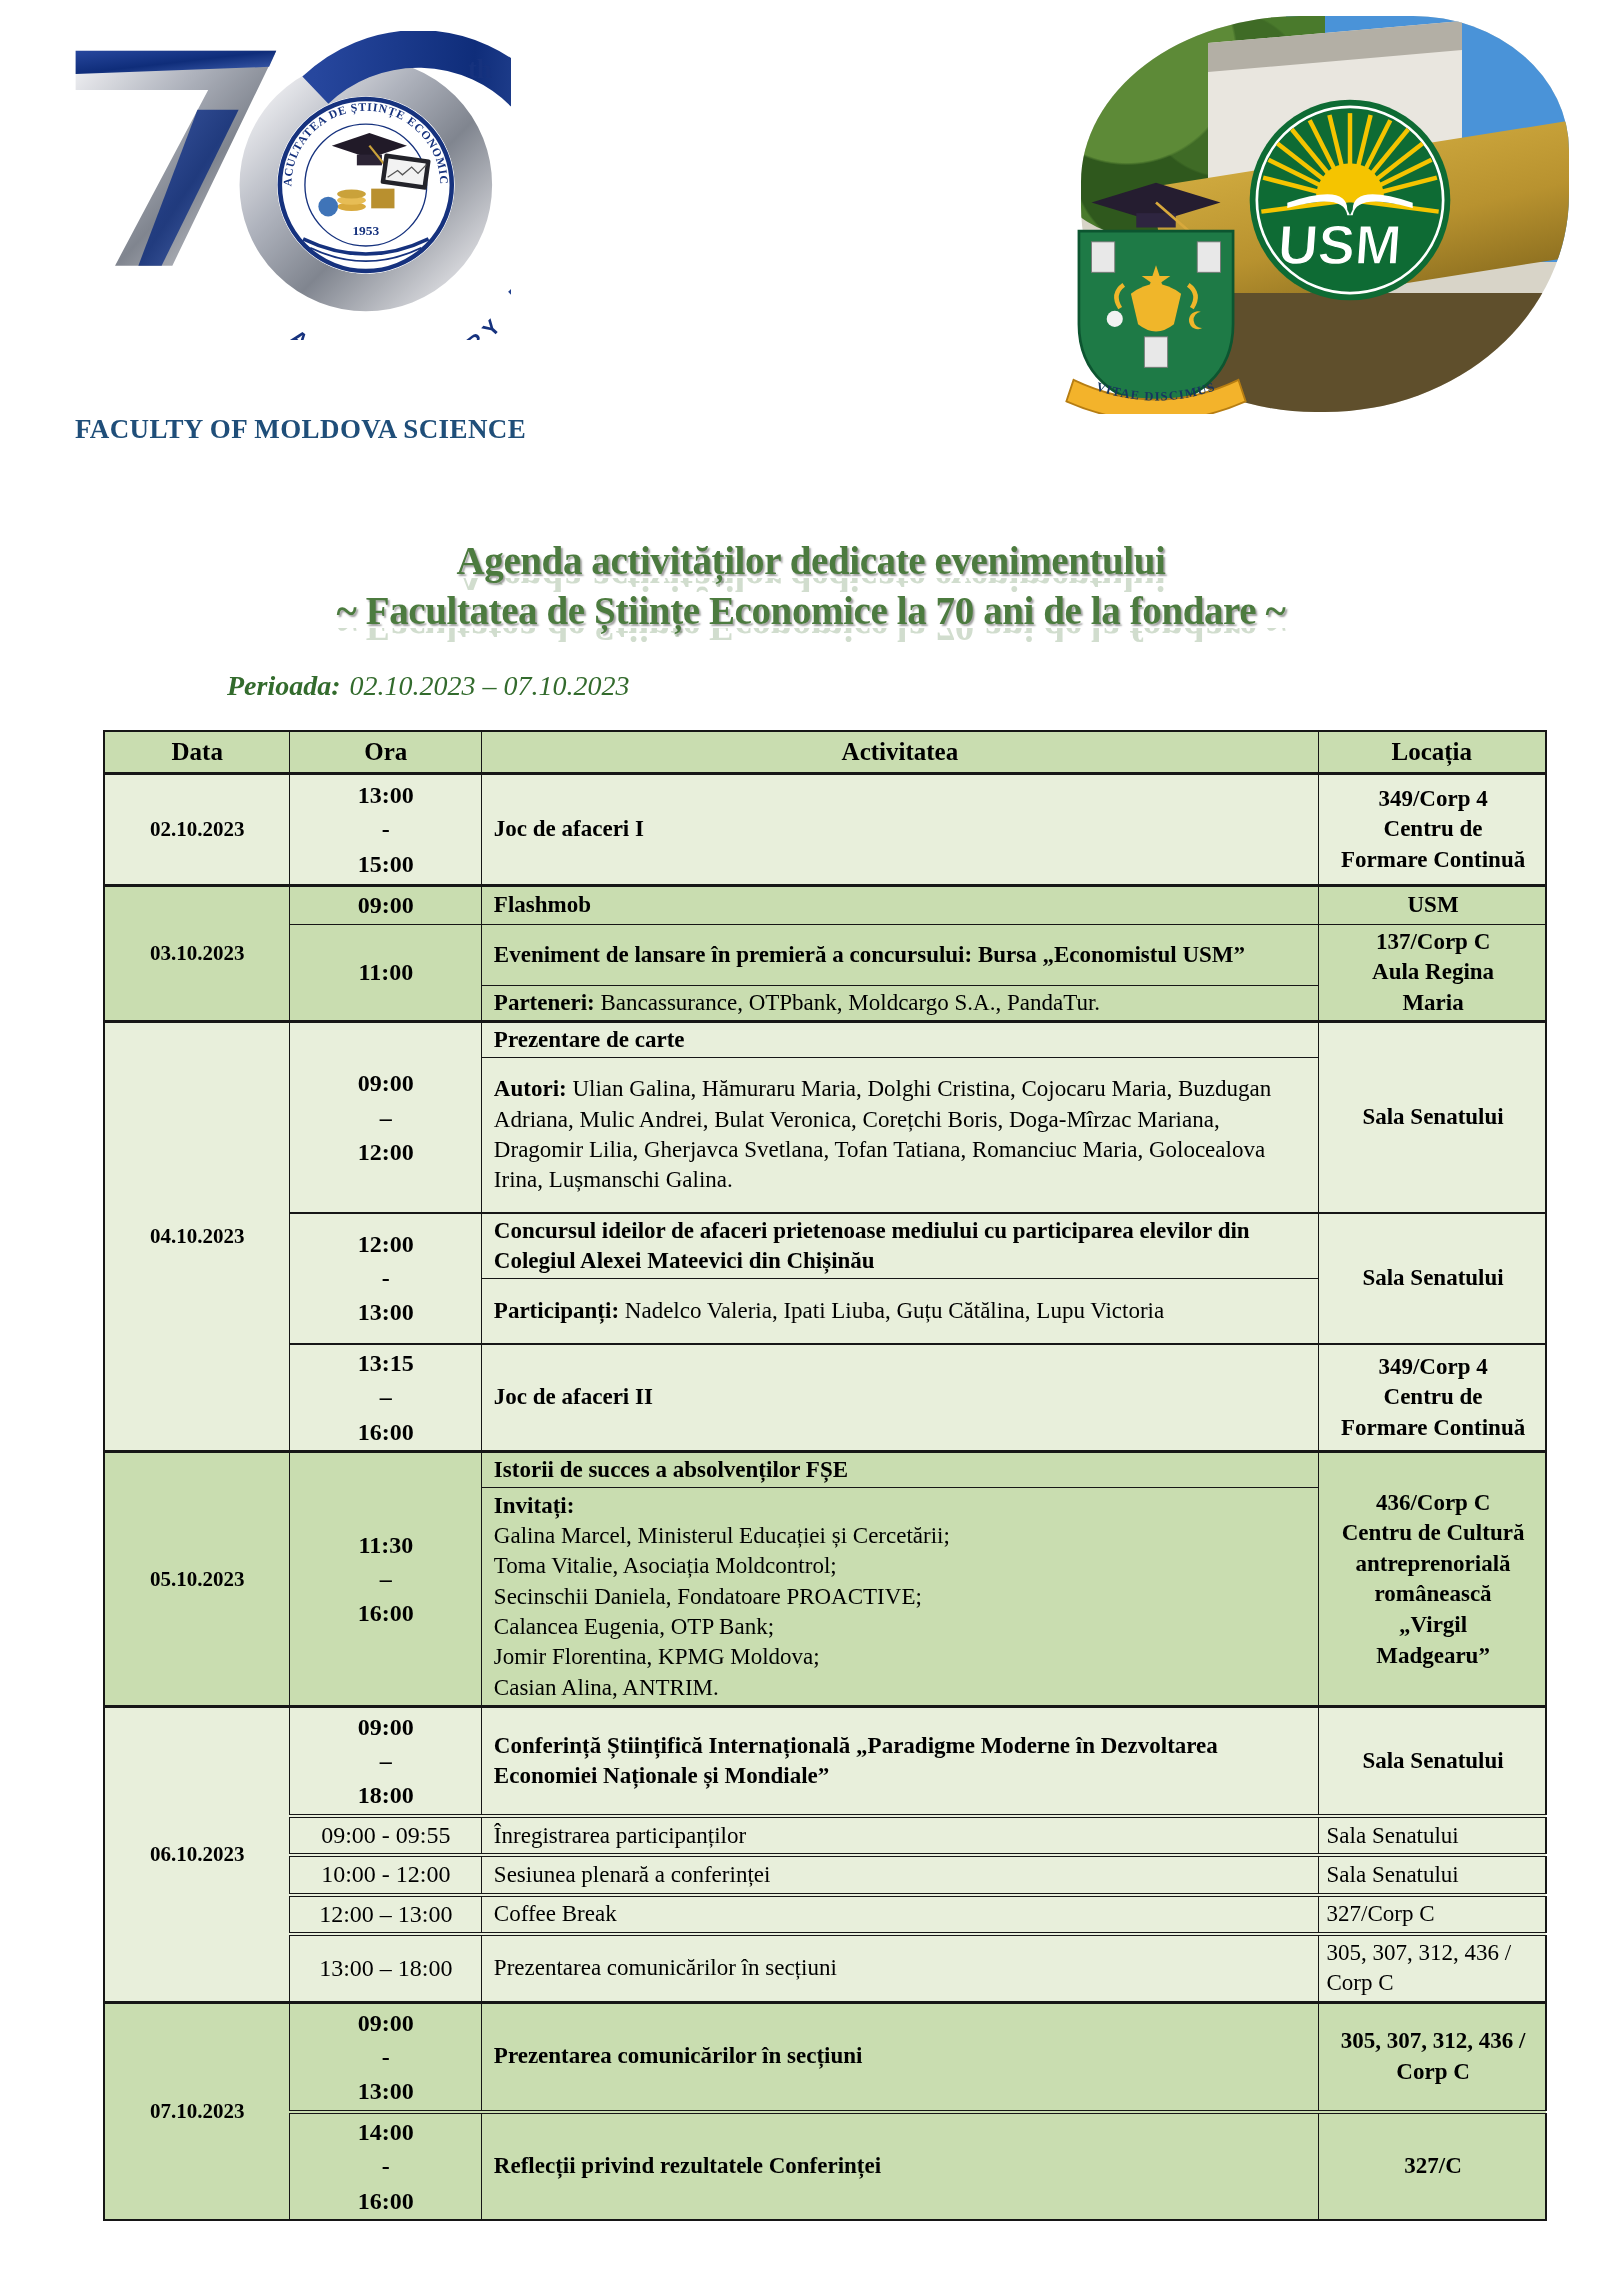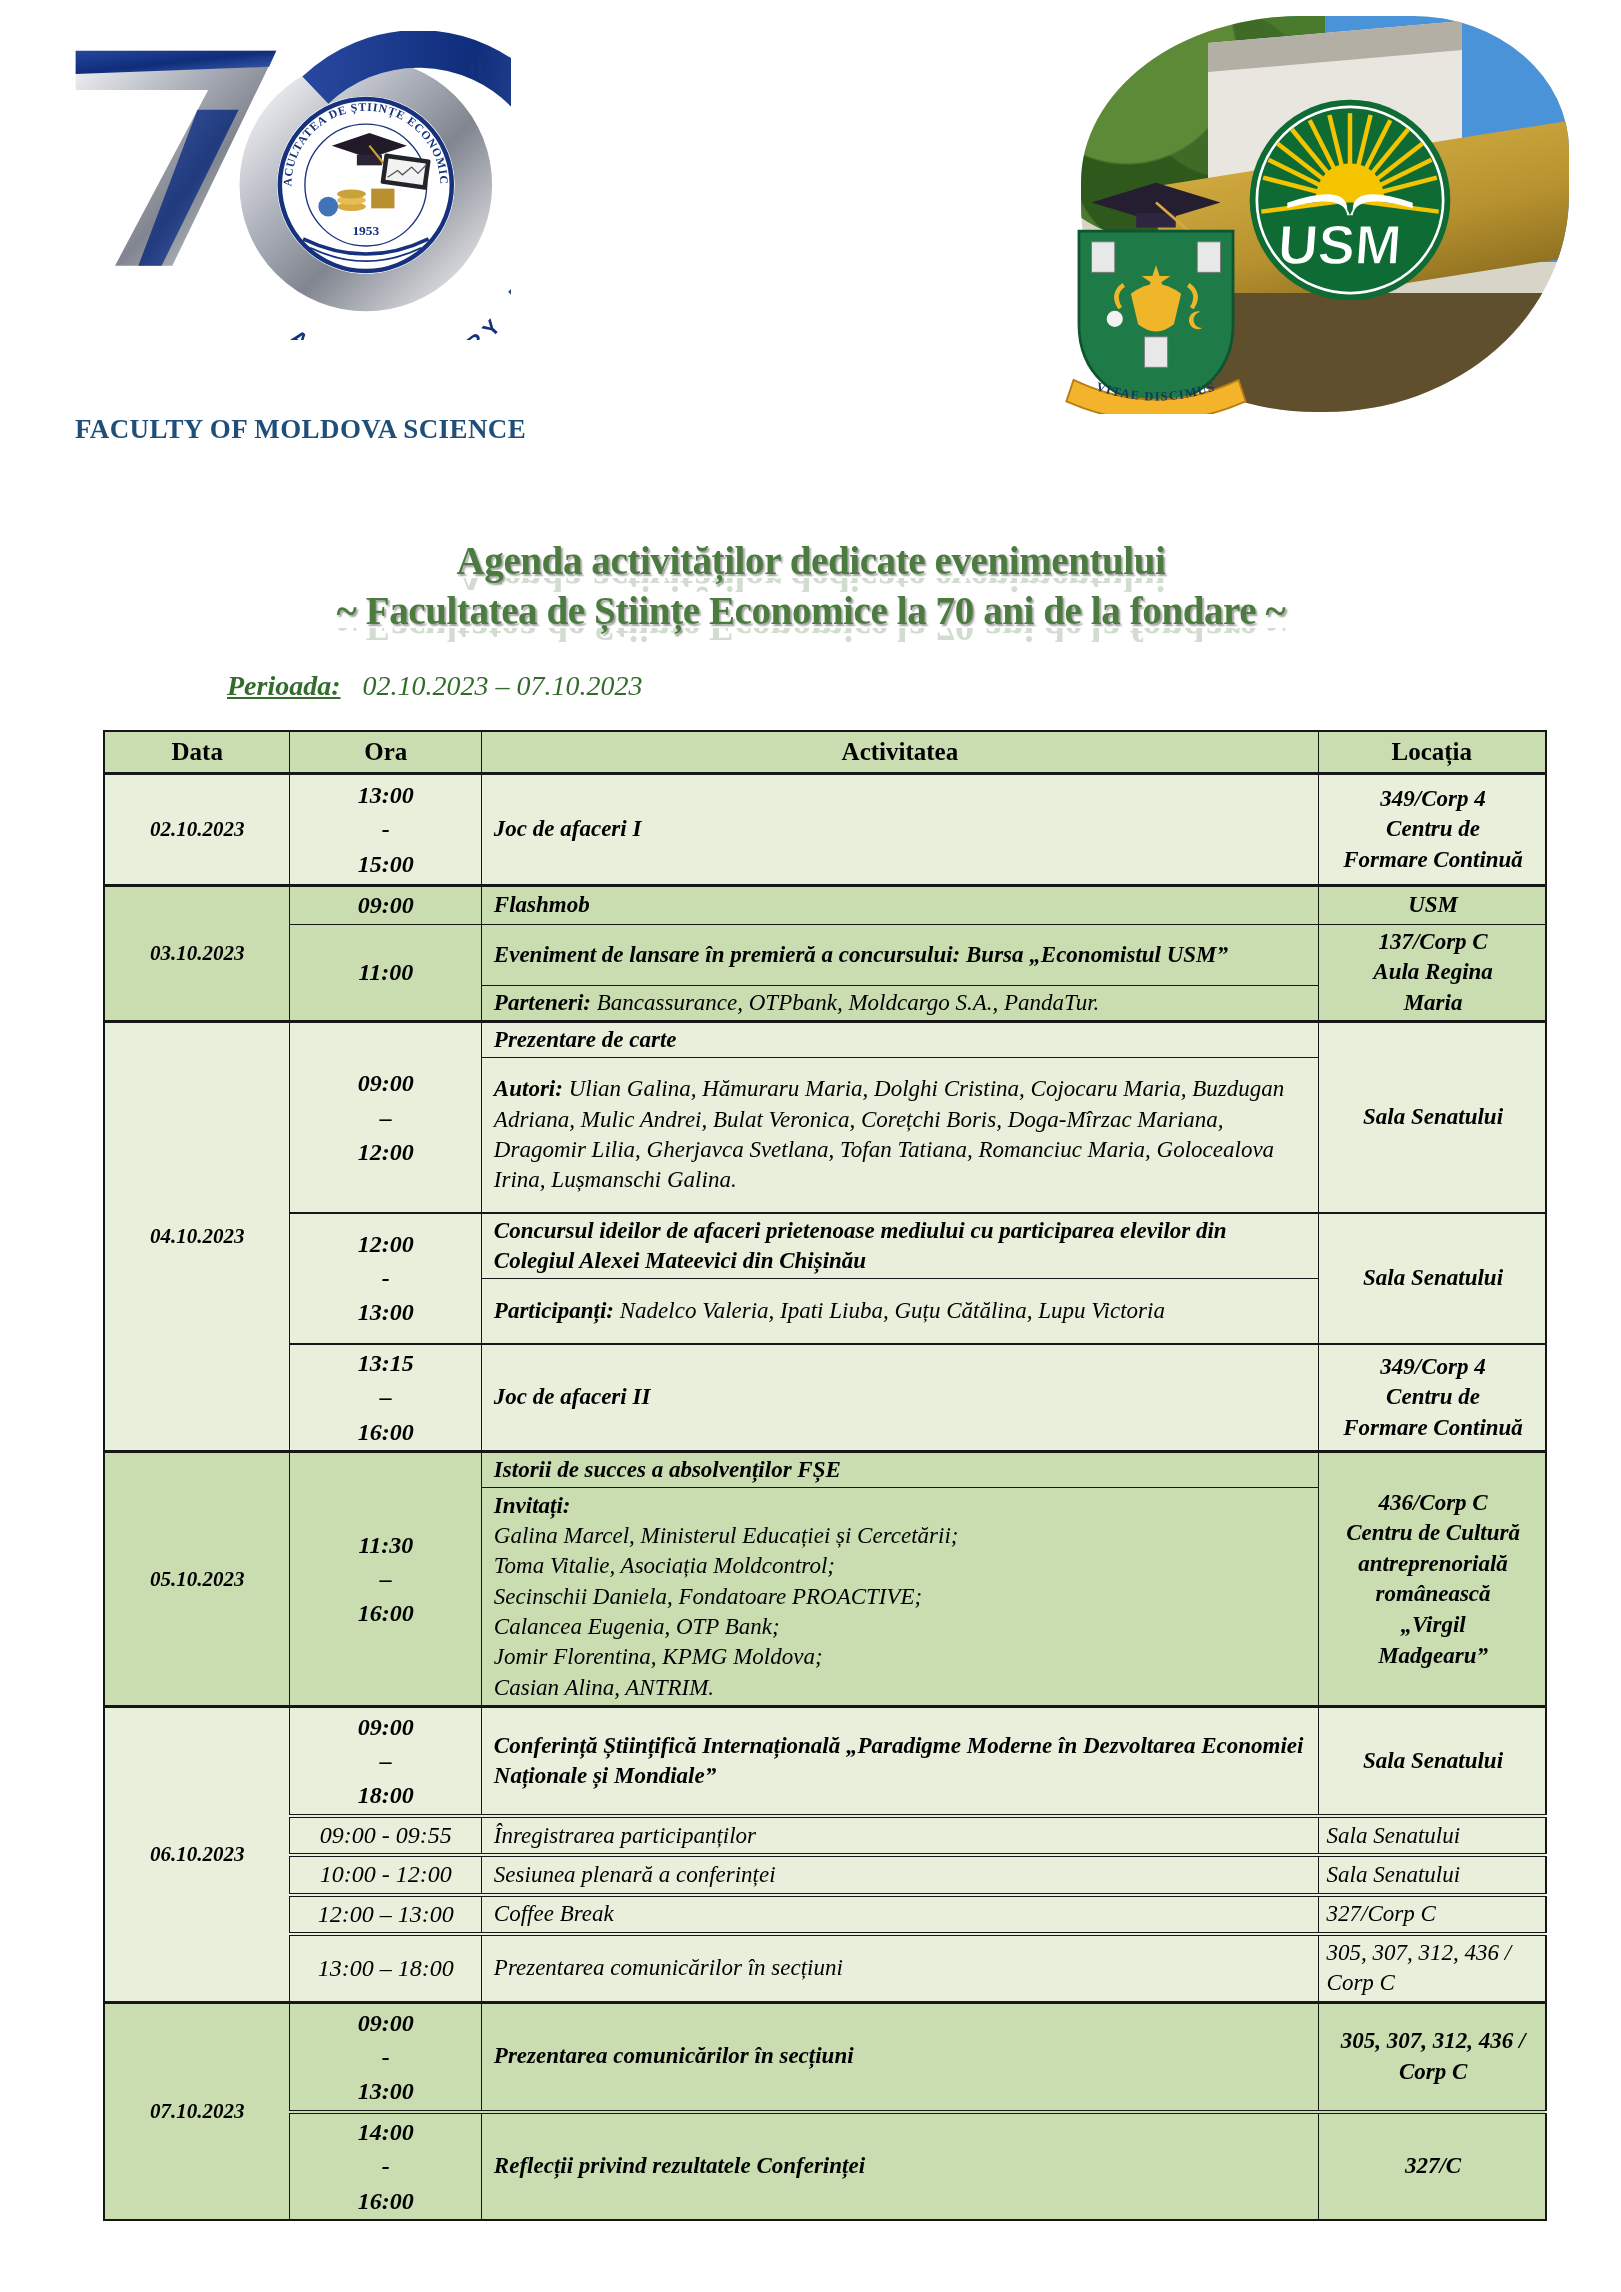--- a/index.html
+++ b/index.html
@@ -31,31 +31,31 @@
   .badge-svg{position:absolute;left:186px;top:86px;width:206px;height:206px;}
 
   
   .title-block{position:absolute;left:0;top:537px;width:1622px;text-align:center;}
   .tline{position:relative;height:50px;line-height:47px;font-size:39px;font-weight:bold;
     color:var(--title-green);letter-spacing:-0.4px;
     text-shadow:1.8px 1.8px 1.8px rgba(45,45,45,.45);}
   .tline .refl{position:absolute;left:0;right:0;top:41px;height:23px;overflow:hidden;
     transform:scaleY(-1);opacity:.25;filter:blur(0.5px);pointer-events:none;text-shadow:none;}
   .period{position:absolute;left:227px;top:670px;font-size:28px;font-style:italic;color:var(--period-green);}
-  .period .p-label{font-weight:bold;margin-right:22px;text-decoration:underline;}
+  .period .p-label{font-weight:bold;margin-right:9px;}
 
   
   .agenda{position:absolute;left:103px;top:730px;width:1444px;border-collapse:collapse;
     border:2.7px solid var(--table-border);font-size:23px;}
   .agenda col.c-data{width:186px;} .agenda col.c-ora{width:192px;}
   .agenda col.c-act{width:837px;}  .agenda col.c-loc{width:228px;}
   .agenda th{height:38px;background:var(--row-dark);font-size:25px;font-weight:bold;
     border-left:1.8px solid var(--table-border);border-bottom:3.6px solid var(--table-border);
     text-align:center;vertical-align:middle;}
-  .agenda td{border-left:1.8px solid var(--table-border);vertical-align:middle;padding:1.8px 5.4px;line-height:1.32;font-style:italic;}
+  .agenda td{border-left:1.8px solid var(--table-border);vertical-align:middle;padding:1.8px 5.4px;line-height:1.32;}
   .agenda th:first-child,.agenda td.first{border-left:none;}
   .g-light{background:var(--row-light);} .g-dark{background:var(--row-dark);}
   tr.group-start{border-top:3.6px solid var(--table-border);}
   tr.sep-thin{border-top:1.8px solid var(--table-border);}
   tr.sep-solid{border-top:2.7px solid var(--table-border);}
   tr.sep-double{border-top:4.5px double var(--table-border);}
   td.date-cell{font-size:21px;font-weight:bold;text-align:center;}
   td.time-cell{text-align:center;font-size:24px;}
   td.time-cell.bold{font-weight:bold;}
   td.time-cell.multi{line-height:1.42;}

